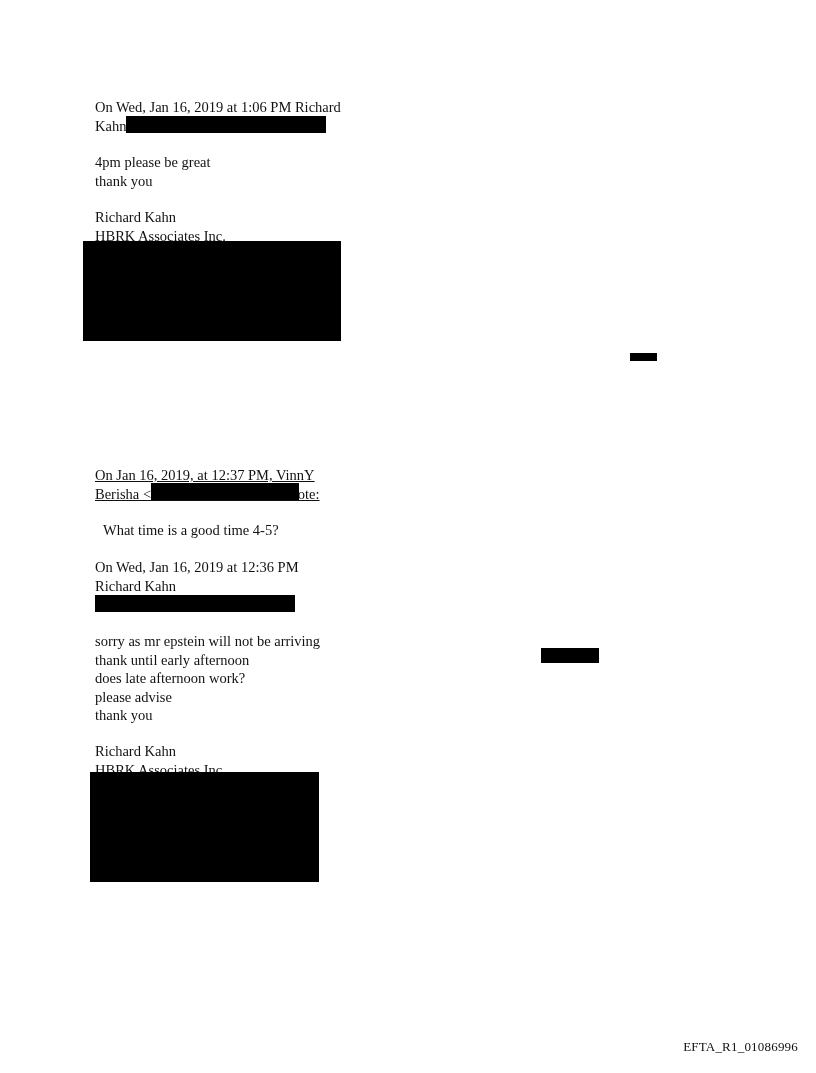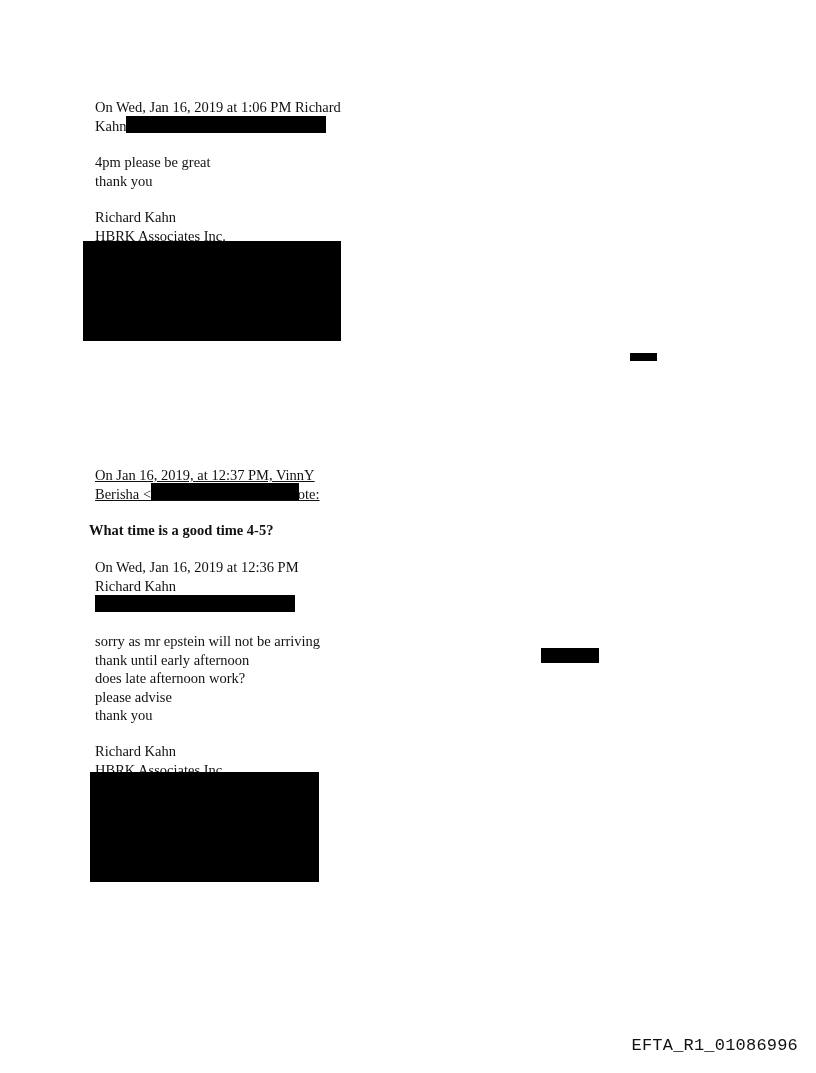--- a/index.html
+++ b/index.html
@@ -25,21 +25,21 @@
     color: #111111;
   }
 
   
   #msg1-header { left: 95px; top: 98px; width: 300px; }
   #msg1-body   { left: 95px; top: 153px; width: 320px; }
   #msg1-sig    { left: 95px; top: 208px; width: 320px; }
 
   
   #msg2-header { left: 95px; top: 466px; width: 300px; text-decoration: underline; }
-  #msg2-body   { left: 89px; top: 521px; width: 320px; font-weight: bold; }
+  #msg2-body   { left: 103px; top: 521px; width: 320px; }
   #msg3-header { left: 95px; top: 558px; width: 300px; }
   #msg3-body   { left: 95px; top: 632px; width: 330px; }
   #msg3-sig    { left: 95px; top: 742px; width: 330px; }
 
   .redaction {
     position: absolute;
     background: #000000;
   }
   
   #rd-inline-1 { left: 126px; top: 116px;  width: 200px; height: 17px; }
@@ -51,22 +51,22 @@
   #rd-block-2 { left: 90px; top: 772px; width: 229px; height: 110px; }
 
   
   #rd-mark-1 { left: 630px; top: 353px; width: 27px; height: 8px; }
   #rd-mark-2 { left: 541px; top: 648px; width: 58px; height: 15px; }
 
   .bates {
     position: absolute;
     right: 18px;
     bottom: 18px;
-    font-family: Liberation Mono, monospace;
-    font-size: 17px;
+    font-family: Liberation Serif, serif;
+    font-size: 13px;
     letter-spacing: 0.2px;
     color: #111111;
     text-align: center;
   }
 </style>
 </head>
 <body>
 
 <div class="page">
 

